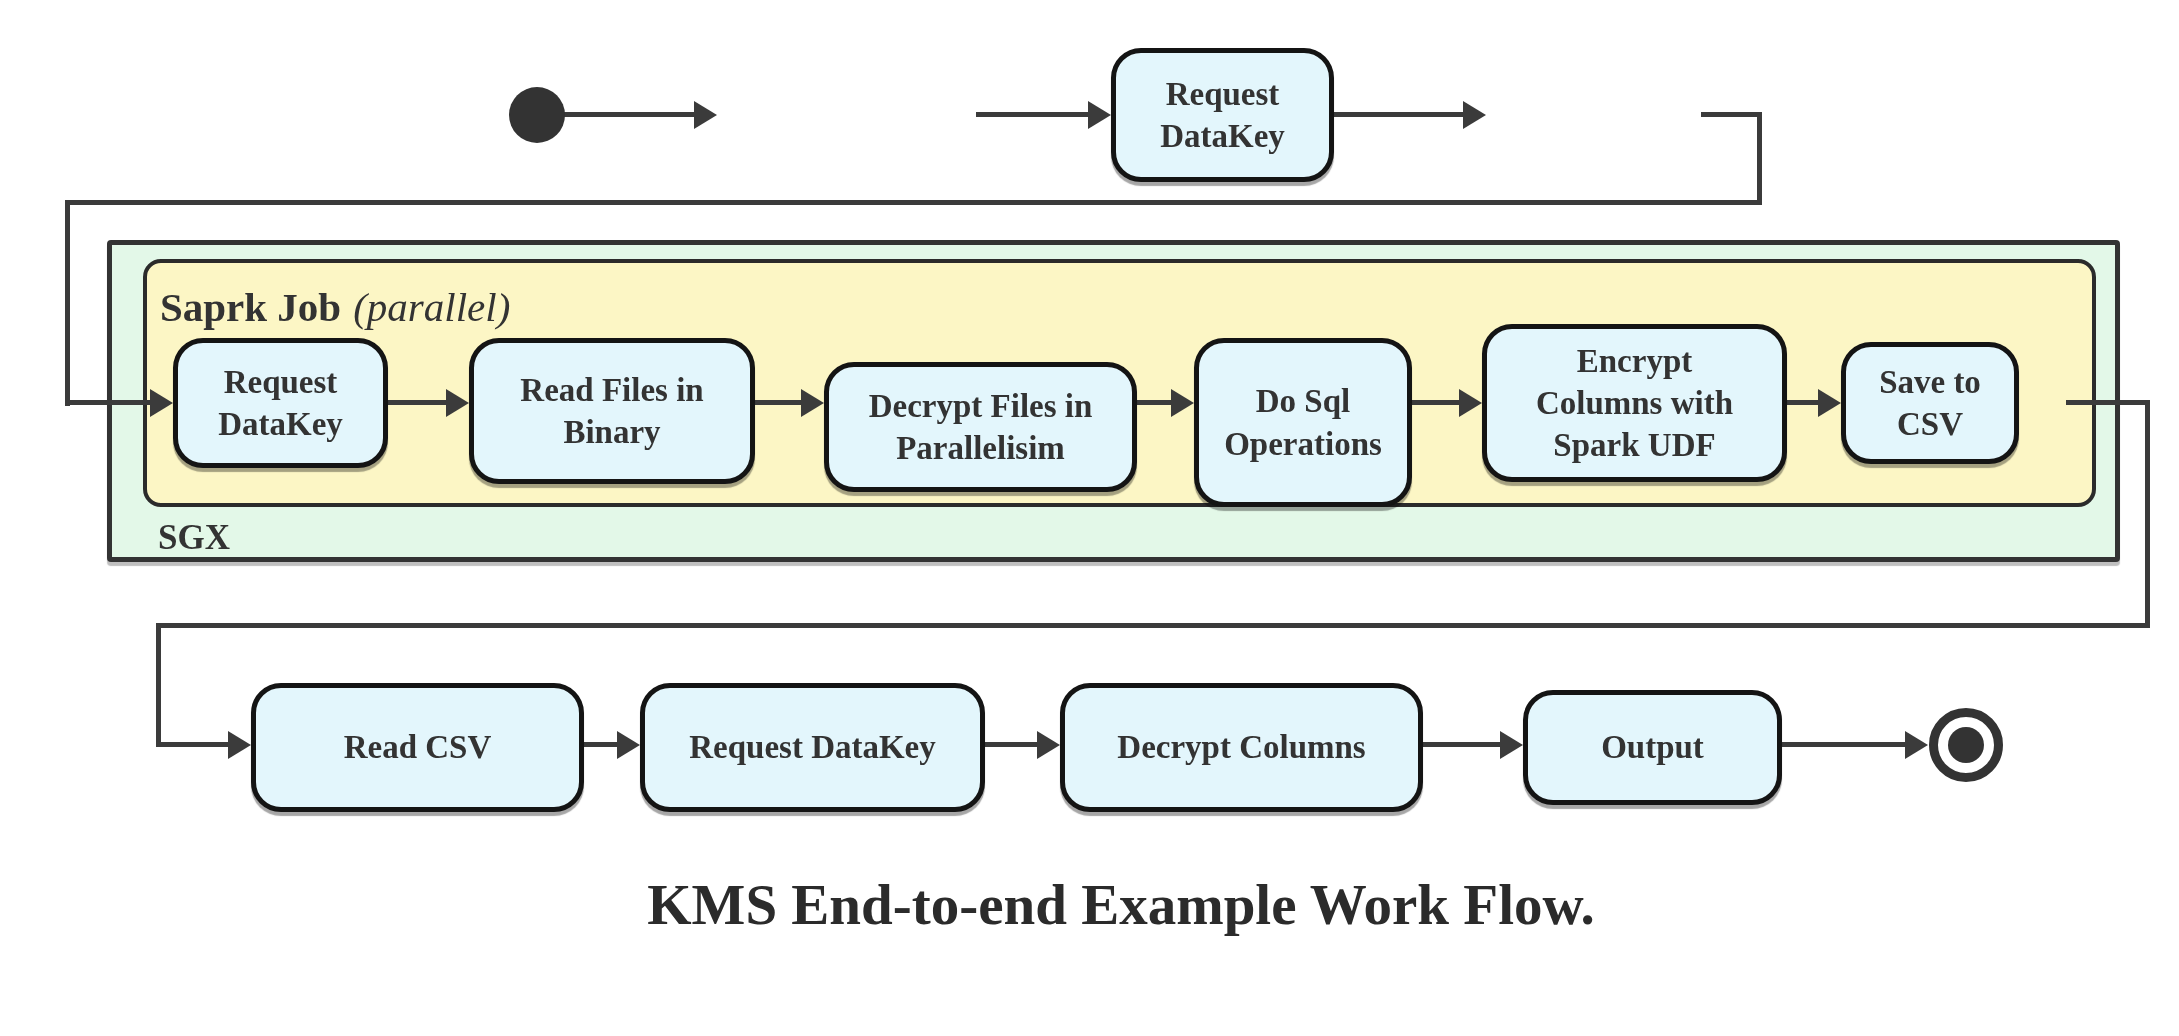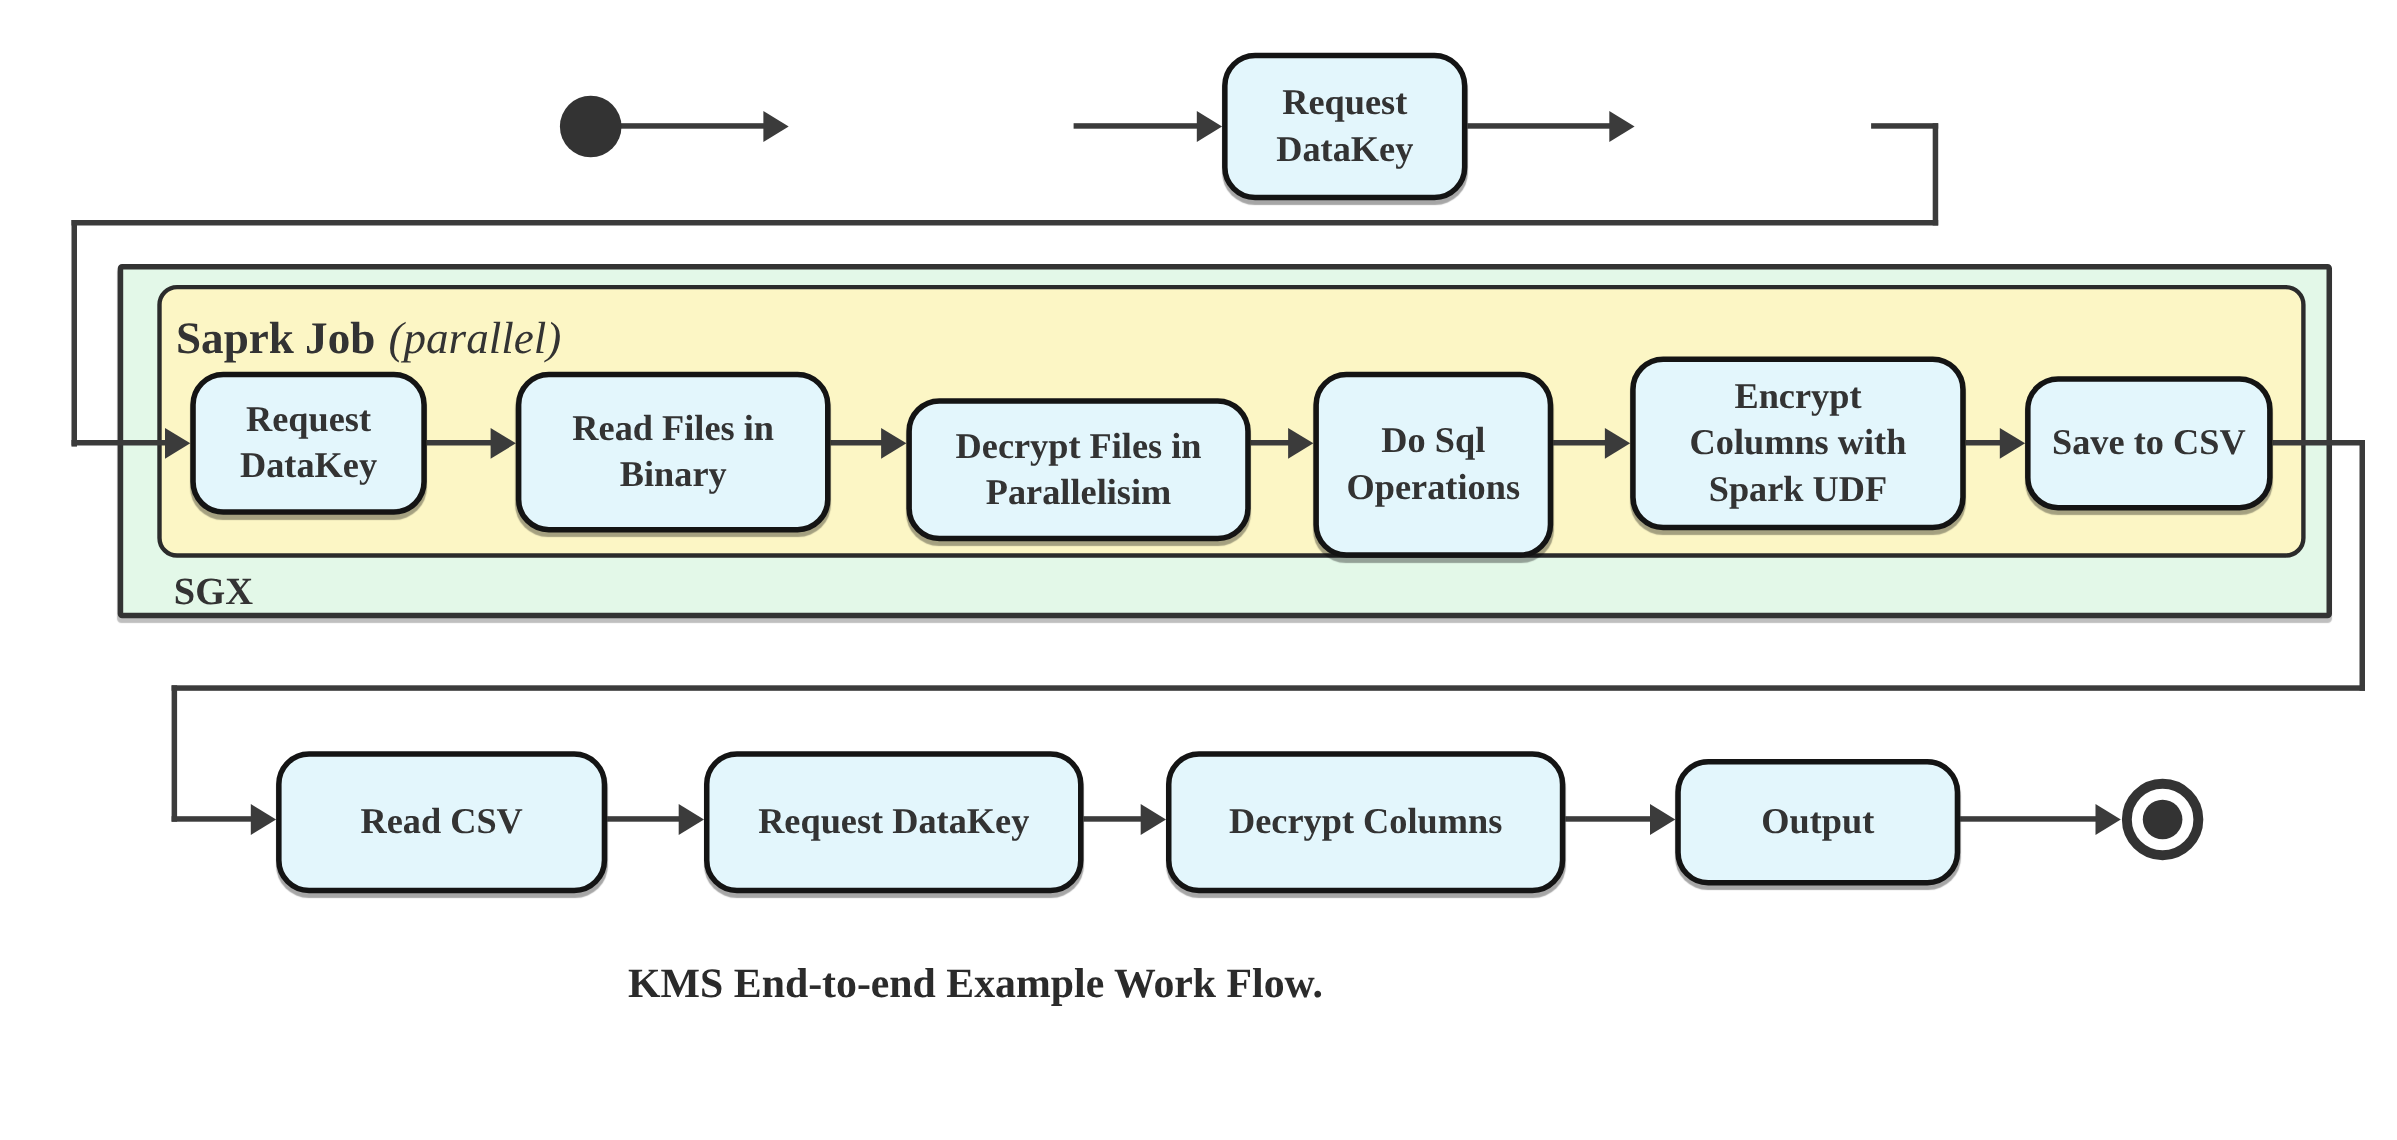--- a/index.html
+++ b/index.html
@@ -46,22 +46,22 @@
   .end-circle{
     position:absolute;left:1929px;top:708px;width:74px;height:74px;box-sizing:border-box;
     background:#ffffff;border:9px solid #333333;border-radius:50%;
   }
   .end-circle-inner{
     position:absolute;left:10px;top:10px;width:36px;height:36px;
     background:#333333;border-radius:50%;
   }
   
   .caption{
-    position:absolute;left:571px;top:872px;width:1100px;text-align:left;
-    font-size:38px;font-weight:bold;color:#2b2b2b;
+    position:absolute;left:571px;top:872px;width:1100px;text-align:center;
+    font-size:57px;font-weight:bold;color:#2b2b2b;
   }
 </style>
 </head>
 <body>
 
 <div id="stage">
 
   <div class="sgx-box"></div>
   <div class="spark-box"></div>
   <div class="spark-title">
@@ -143,22 +143,22 @@
     <div class="end-circle-inner"></div>
   </div>
 
   <div class="state" style="left:1111px;top:48px;width:223px;height:134px;">Request DataKey</div>
 
   <div class="state" style="left:173px;top:338px;width:215px;height:130px;">Request DataKey</div>
   <div class="state" style="left:469px;top:338px;width:286px;height:146px;">Read Files in Binary</div>
   <div class="state" style="left:824px;top:338px;width:313px;height:130px;margin-top:24px;">Decrypt Files in Parallelisim</div>
   <div class="state" style="left:1194px;top:338px;width:218px;height:169px;">Do Sql Operations</div>
   <div class="state" style="left:1482px;top:324px;width:305px;height:158px;padding:4px 44px;">Encrypt Columns with Spark UDF</div>
-  <div class="state" style="left:1841px;top:342px;width:225px;height:122px;">Save to CSV</div>
+  <div class="state" style="left:1841px;top:342px;width:178px;height:122px;">Save to CSV</div>
 
-  <div class="state" style="left:251px;top:683px;width:301px;height:129px;">Read CSV</div>
+  <div class="state" style="left:251px;top:683px;width:333px;height:129px;">Read CSV</div>
   <div class="state" style="left:640px;top:683px;width:345px;height:129px;">Request DataKey</div>
   <div class="state" style="left:1060px;top:683px;width:363px;height:129px;">Decrypt Columns</div>
   <div class="state" style="left:1523px;top:690px;width:259px;height:115px;">Output</div>
 
   <div class="caption">KMS End-to-end Example Work Flow.</div>
 
 </div>
 
 </body></html>

